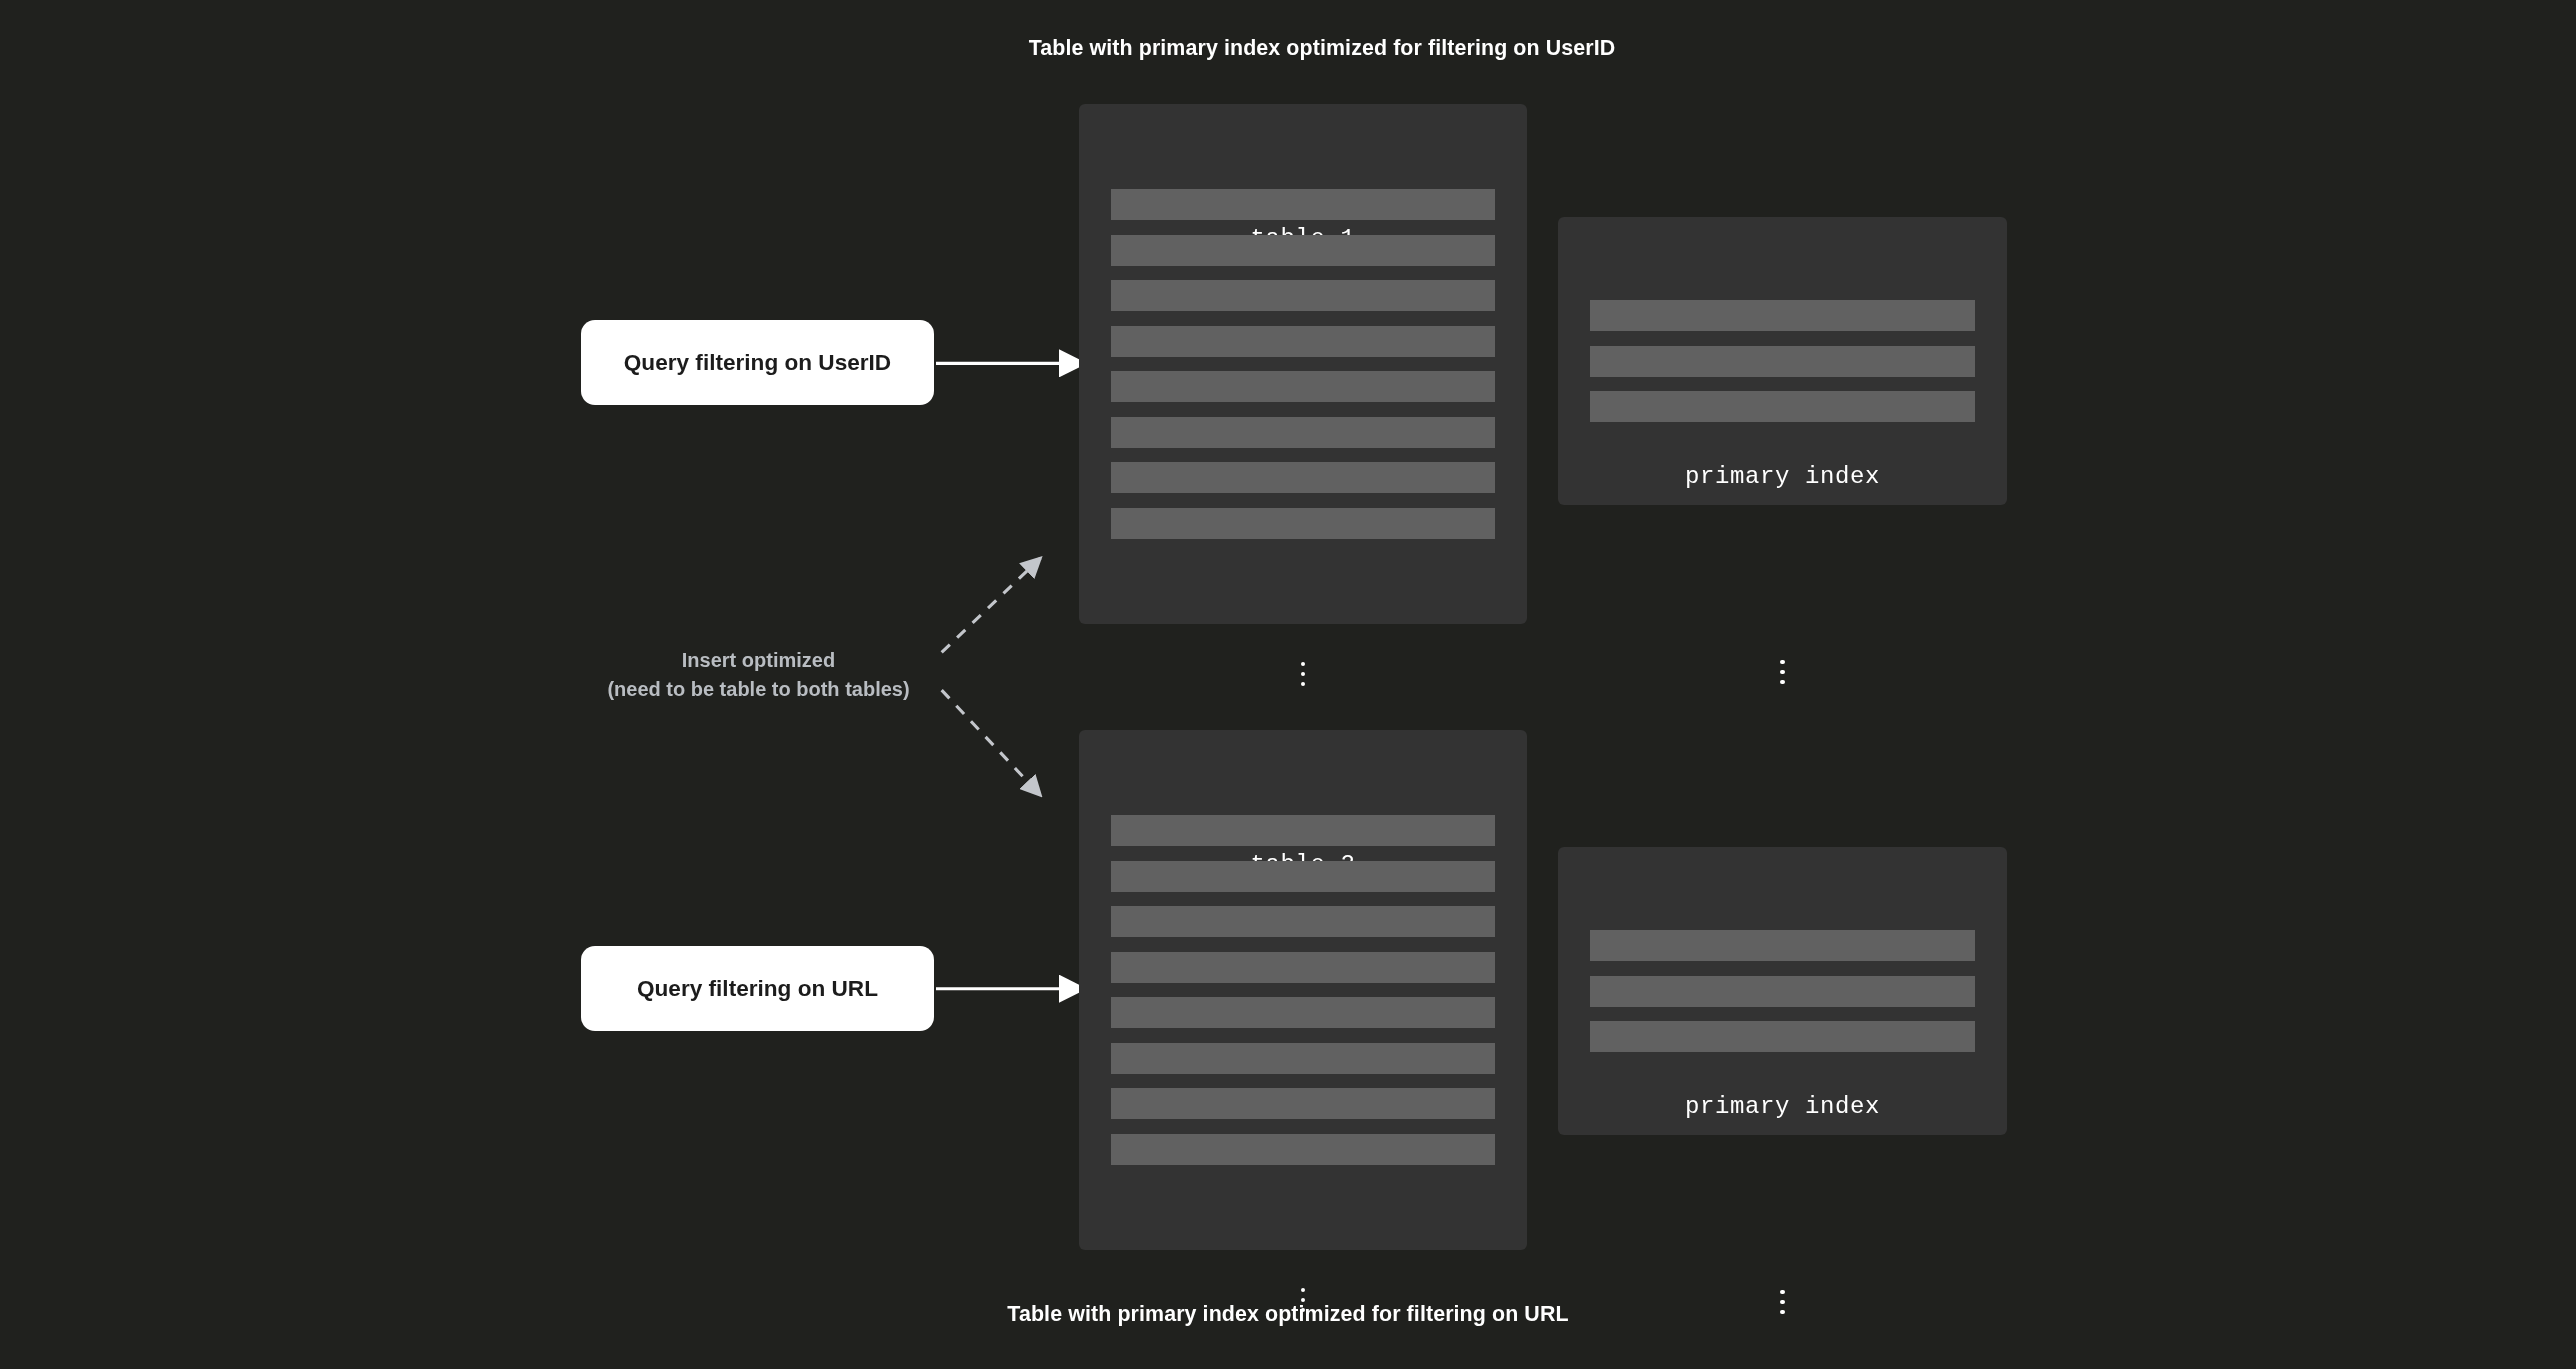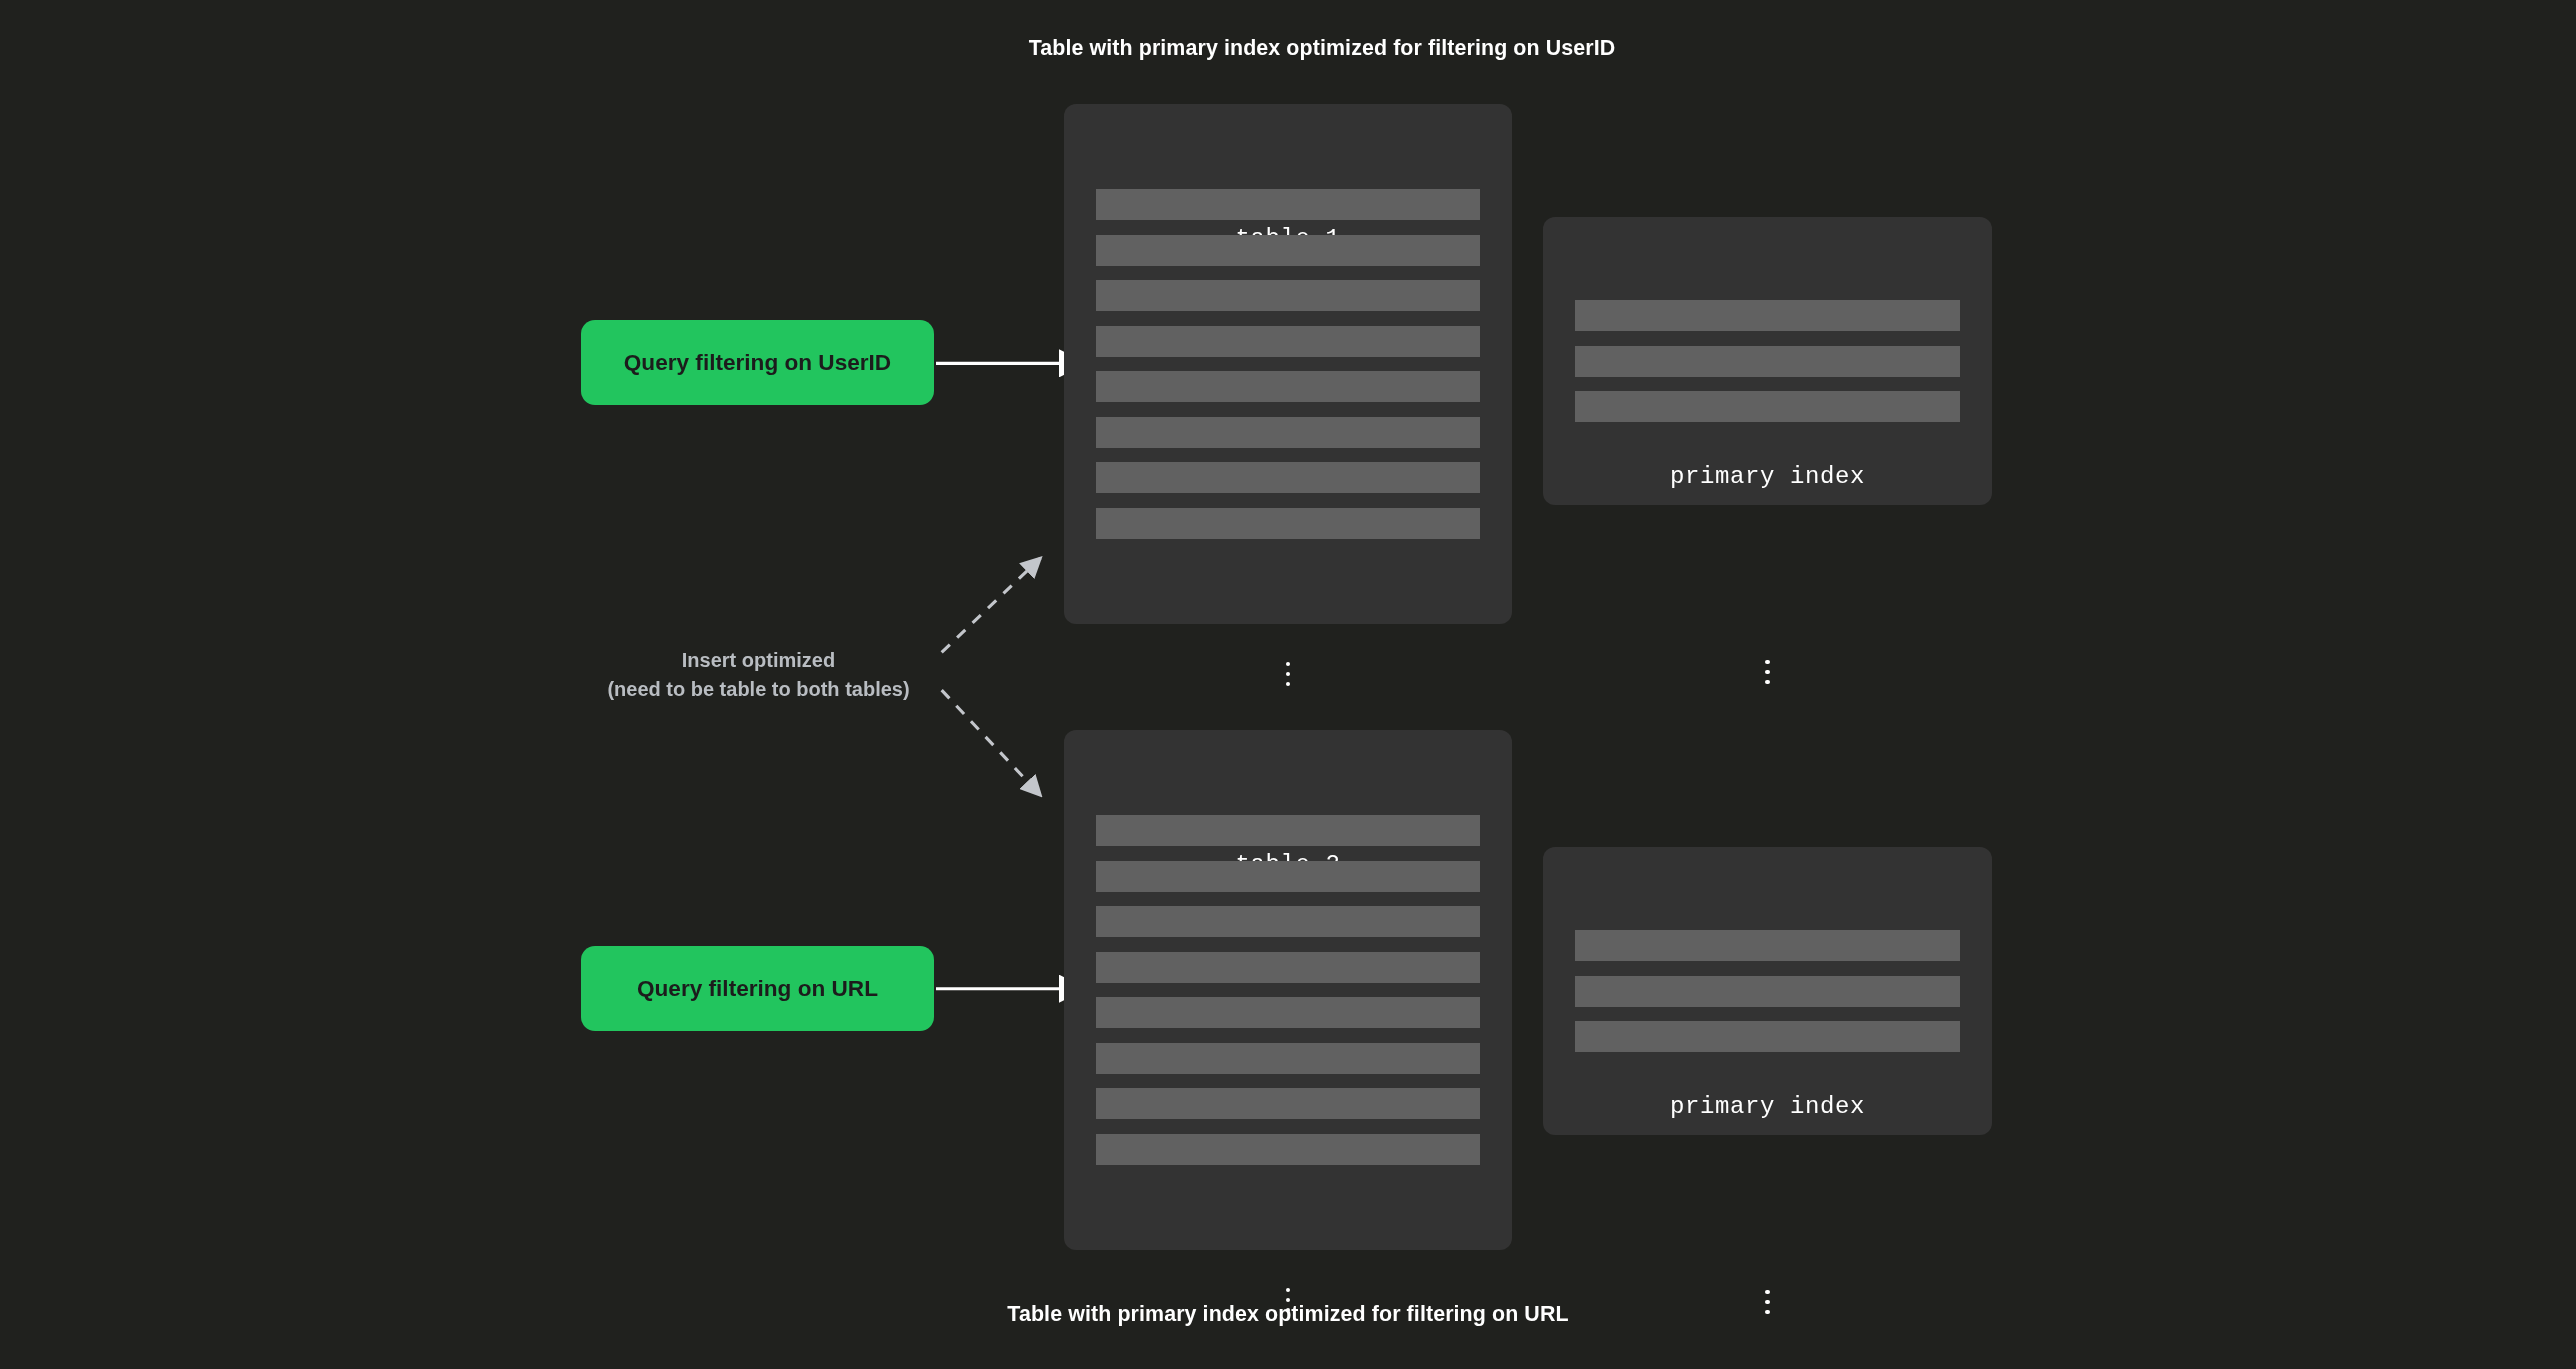--- a/index.html
+++ b/index.html
@@ -31,21 +31,22 @@
     letter-spacing: 0.1px;
     white-space: nowrap;
   }
   #caption-top    { top: 36px; margin-left: 34px; }
   #caption-bottom { top: 1302px; }
 
   
   .panel {
     position: absolute;
     background: #333333;
-    border-radius: 12px;
+    border-radius: 6px;
+    margin-left: 15px;
   }
   .panel-title {
     position: absolute;
     left: 0;
     width: 100%;
     text-align: center;
     color: #ffffff;
     font-family: "Liberation Mono", "DejaVu Sans Mono", monospace;
     font-size: 24px;
     letter-spacing: 0.6px;
@@ -77,21 +78,21 @@
     display: block;
     width: 4.4px;
     height: 4.4px;
     border-radius: 50%;
     background: #ffffff;
   }
 
   
   .query-box {
     position: absolute;
-    background: #22c55e;
+    background: #ffffff;
     border-radius: 14px;
     display: flex;
     align-items: center;
     justify-content: center;
     color: #1c1c1c;
     font-family: "Liberation Sans", sans-serif;
     font-weight: bold;
     font-size: 22.6px;
     white-space: nowrap;
   }

